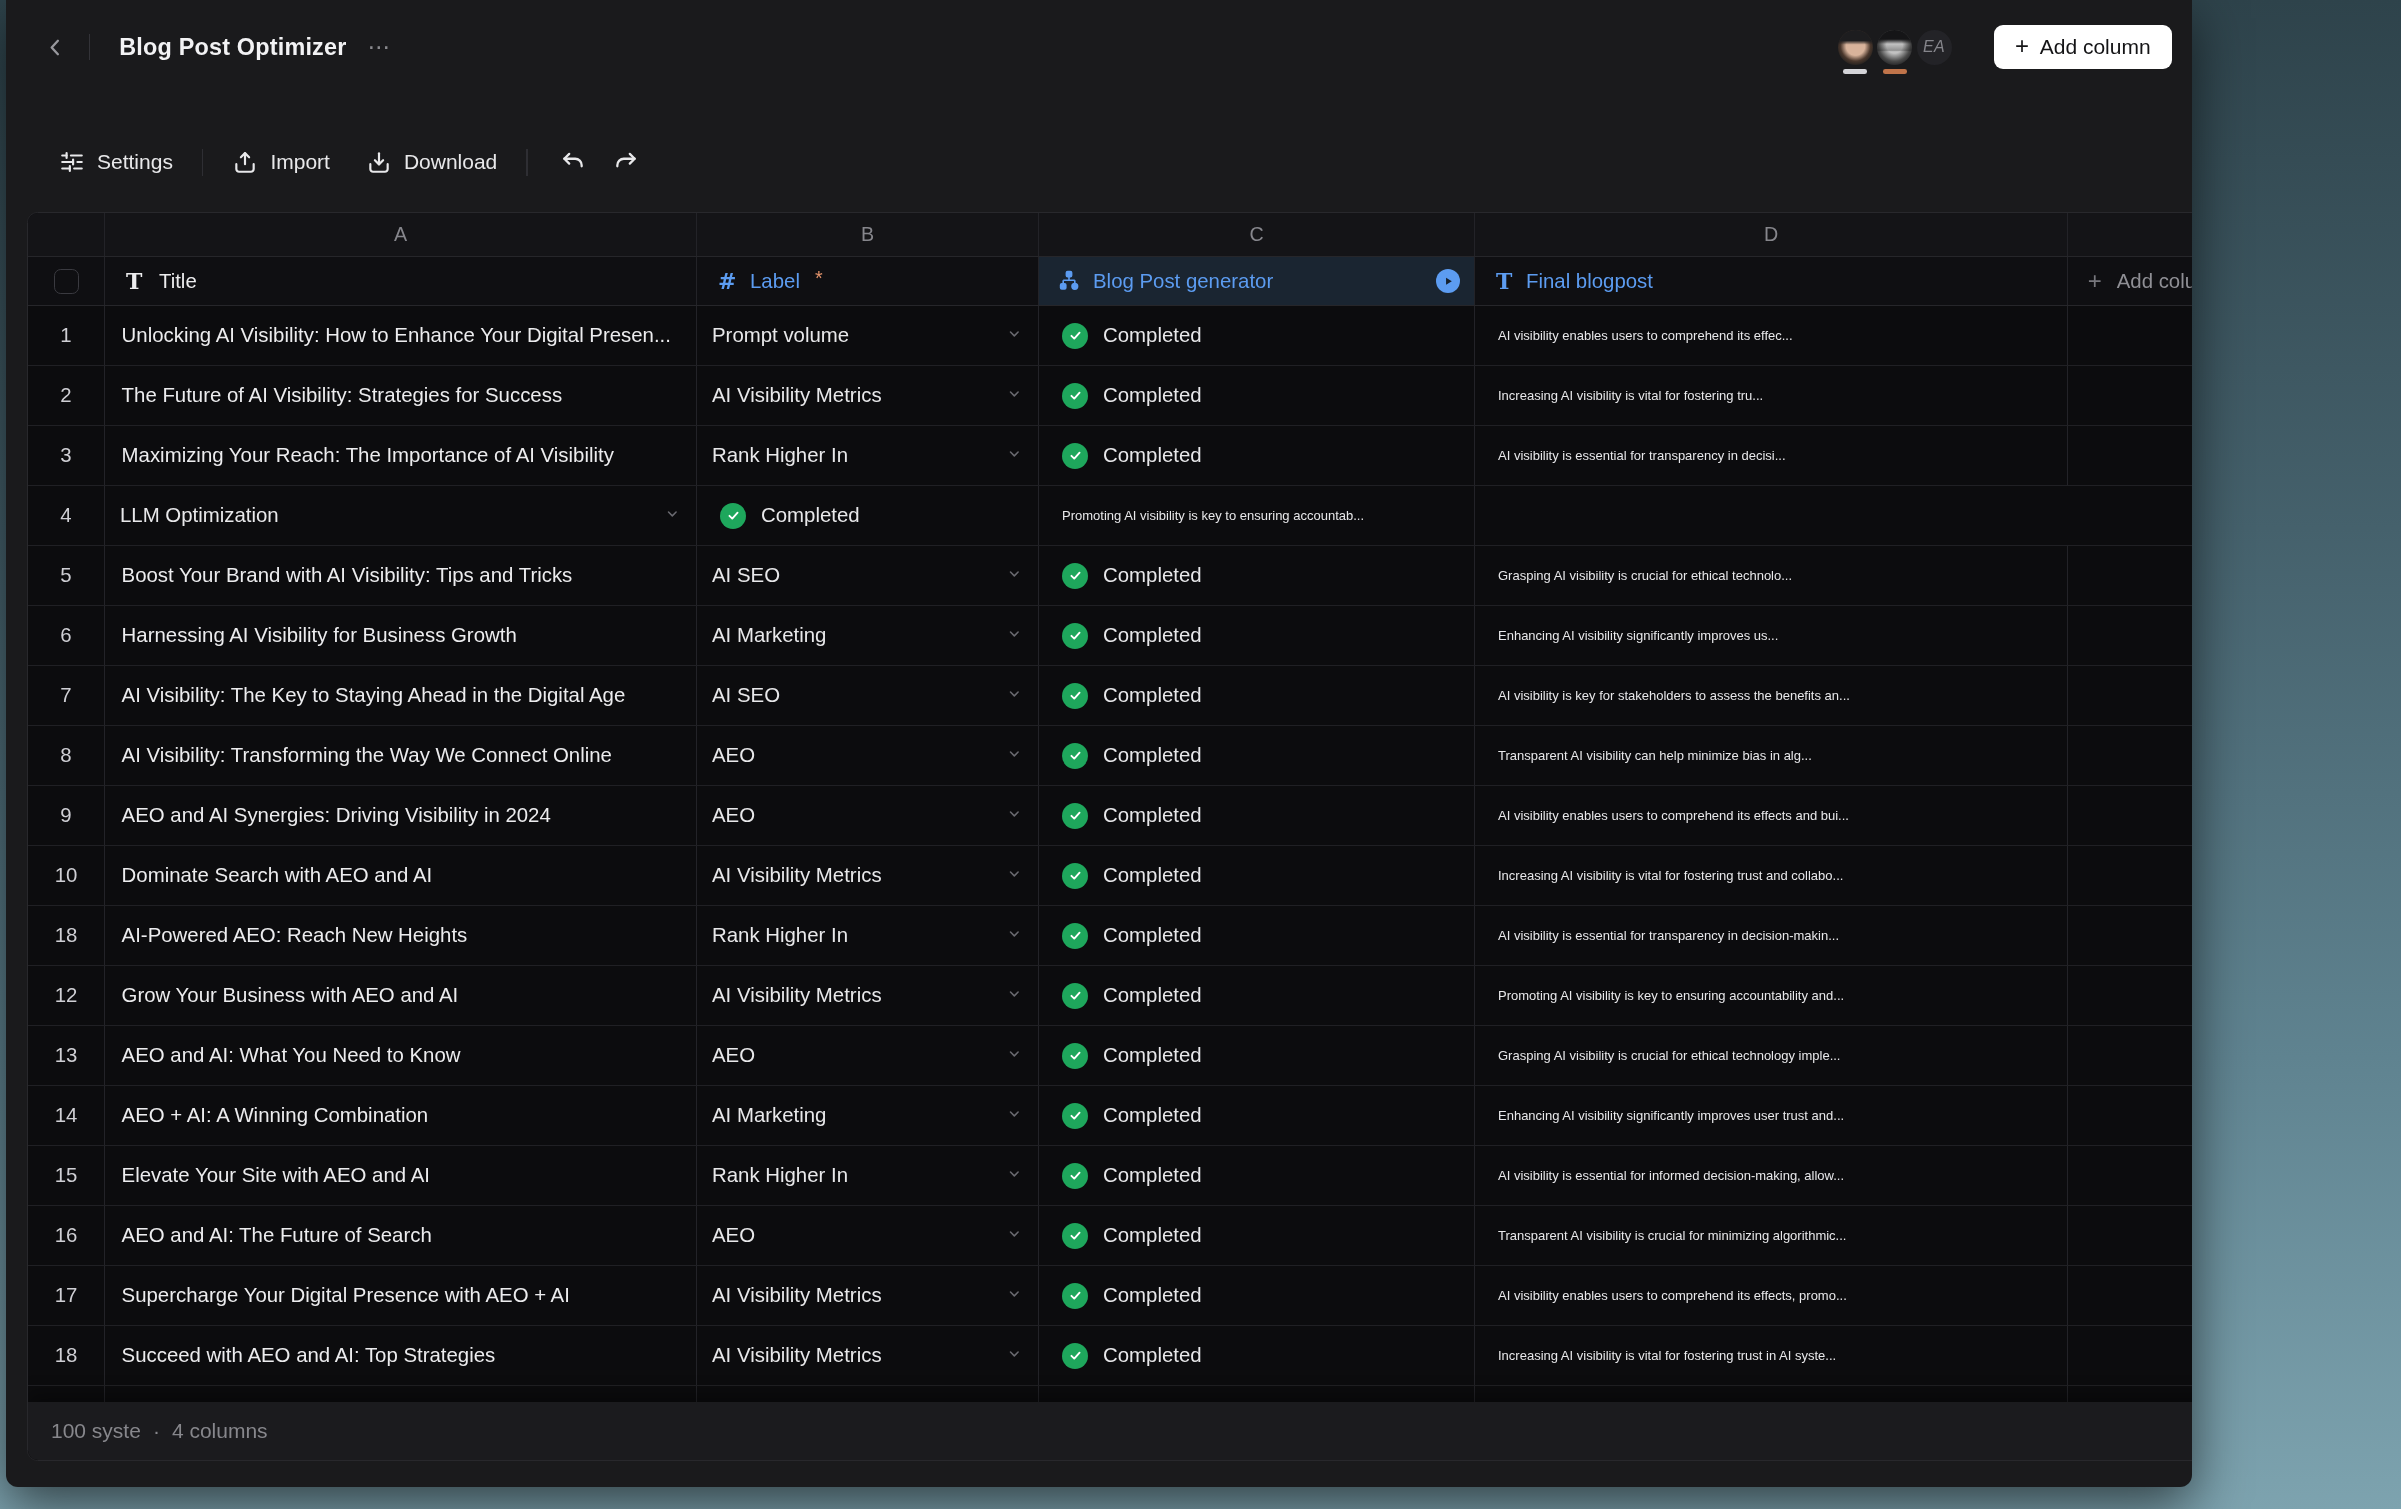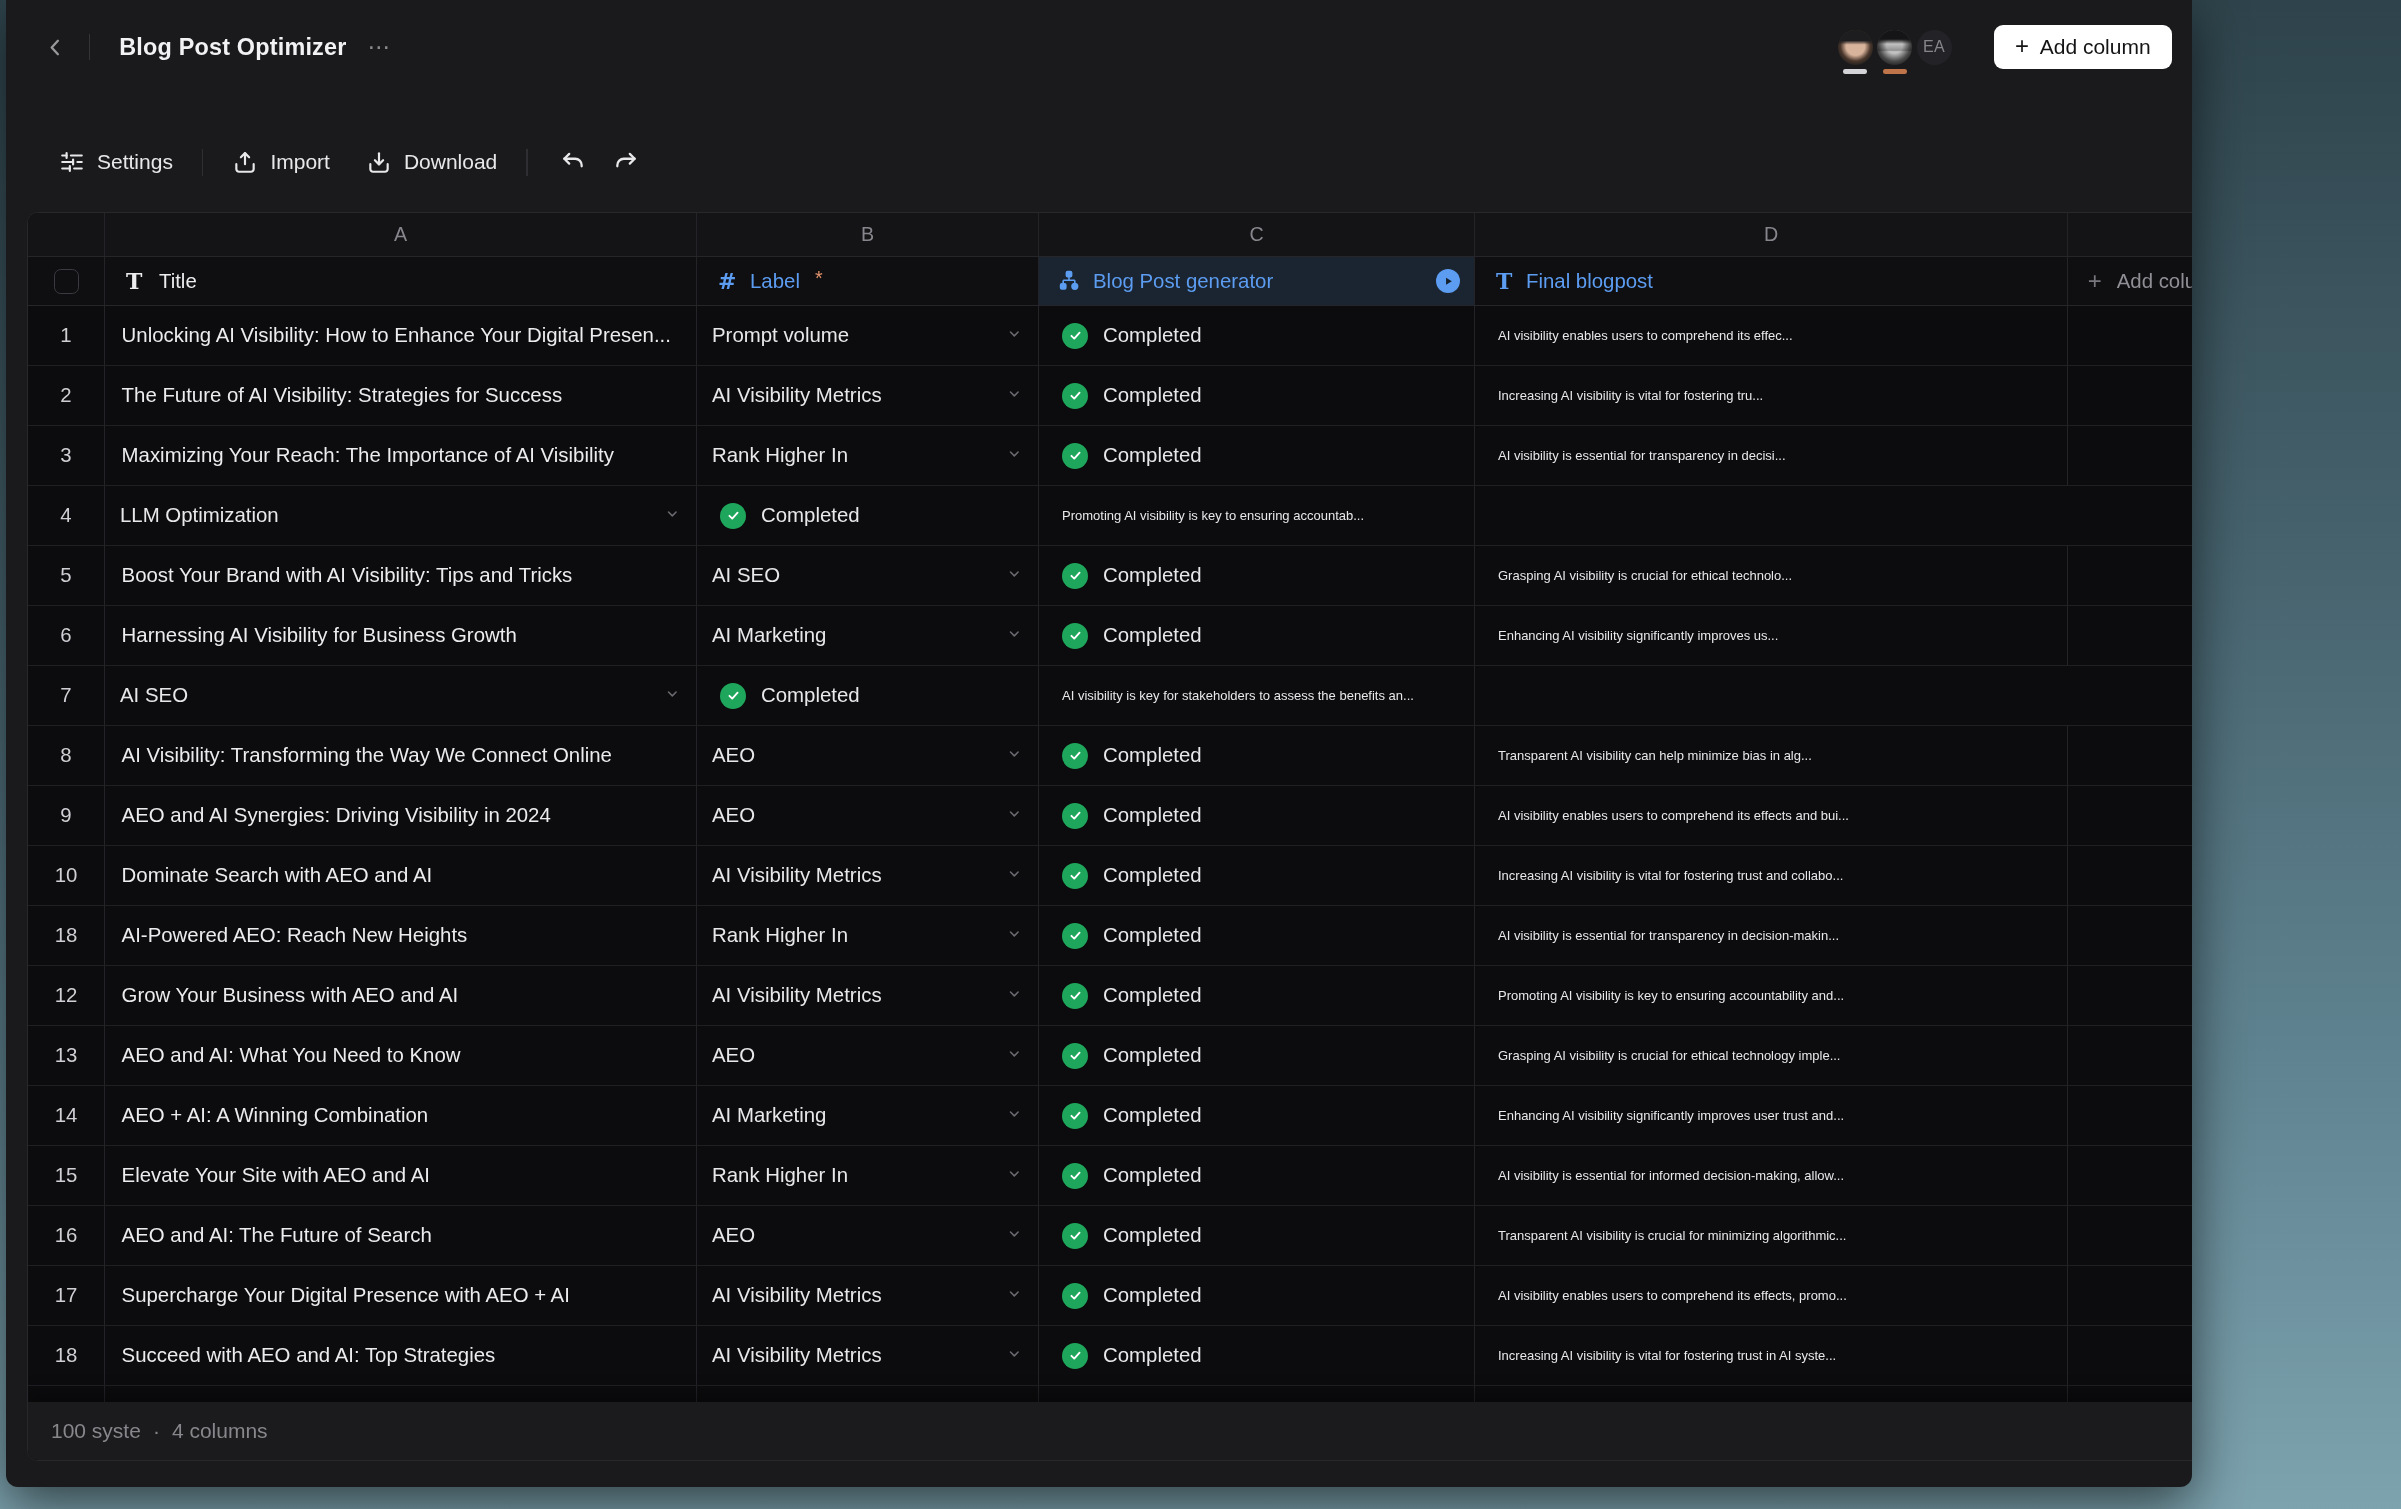--- a/index.html
+++ b/index.html
@@ -9,21 +9,21 @@
     border-radius:0 0 12px 12px;box-shadow:0 18px 53px rgba(0,0,0,.6);overflow:hidden;}
 
   
   .titlebar{position:absolute;top:23px;left:0;right:0;height:48px;display:flex;align-items:center;padding-left:36px;}
   .backbtn{width:27px;height:27px;display:flex;align-items:center;justify-content:center;cursor:pointer;}
   .tb-divider{width:1.5px;height:26px;background:#333338;margin:0 29px 0 19.7px;}
   .doc-title{font-size:23.4px;font-weight:600;color:#f2f2f4;letter-spacing:0.2px;}
   .menu-dots{margin-left:21px;color:#8a8a8e;font-size:23px;letter-spacing:1.5px;cursor:pointer;line-height:1;}
   .tb-right{margin-left:auto;display:flex;align-items:center;padding-right:20.4px;}
   .avatars{display:flex;align-items:flex-start;margin-right:38px;}
-  .av{width:35px;height:35px;border-radius:50%;position:relative;margin-right:4.5px;}
+  .av{width:35px;height:35px;border-radius:50%;position:relative;margin-right:4.5px;font-style:italic;}
   .av .bar{position:absolute;left:50%;transform:translateX(-50%);bottom:-9px;width:24px;height:4.5px;border-radius:2.3px;}
   .av1{background:radial-gradient(circle at 50% 46%,#d8b39b 0 36%,#4a372c 58%,#23201e 75%);}
   .av1::before{content:"";position:absolute;inset:0;border-radius:50%;background:linear-gradient(180deg,#1d1d1f 0 30%,transparent 42%);}
   .av2{background:radial-gradient(circle at 50% 44%,#c2c2c2 0 30%,#4a4a4a 60%,#242426 78%);}
   .av2::before{content:"";position:absolute;inset:0;border-radius:50%;background:linear-gradient(180deg,#151517 0 26%,transparent 40%,rgba(0,0,0,.25) 58%,transparent 62%);}
   .av3{background:#232327;display:flex;align-items:center;justify-content:center;color:#85858b;font-size:16px;font-weight:500;letter-spacing:0.4px;}
   .add-col-btn{height:44px;background:#ffffff;border:none;border-radius:9px;display:flex;align-items:center;gap:10.6px;
     padding:0 21px;font-size:21px;font-weight:500;color:#141416;cursor:pointer;font-family:inherit;}
   .add-col-btn .plus{font-size:24px;font-weight:400;line-height:1;margin-top:-1.5px;}
 
@@ -329,20 +329,21 @@
               </svg>
       </span>
       <span>Completed</span>
     </div>
     <div class="cell final">Enhancing AI visibility significantly improves us...</div>
     <div class="cell"></div>
   </div>
 
   <div class="grid-row trow">
     <div class="cell num">7</div>
+    <div class="cell title">AI Visibility: The Key to Staying Ahead in the Digital Age</div>
     <div class="cell label">
       <span>AI SEO</span>
       <span class="chev">
         <svg width="16.6" height="16.6" viewBox="0 0 24 24" fill="none" stroke="#6a6a70" stroke-width="2.2" stroke-linecap="round" stroke-linejoin="round">
                 <path d="M6.5 9.5 12 15l5.5-5.5"></path>
               </svg>
       </span>
     </div>
     <div class="cell status">
       <span class="badge">

